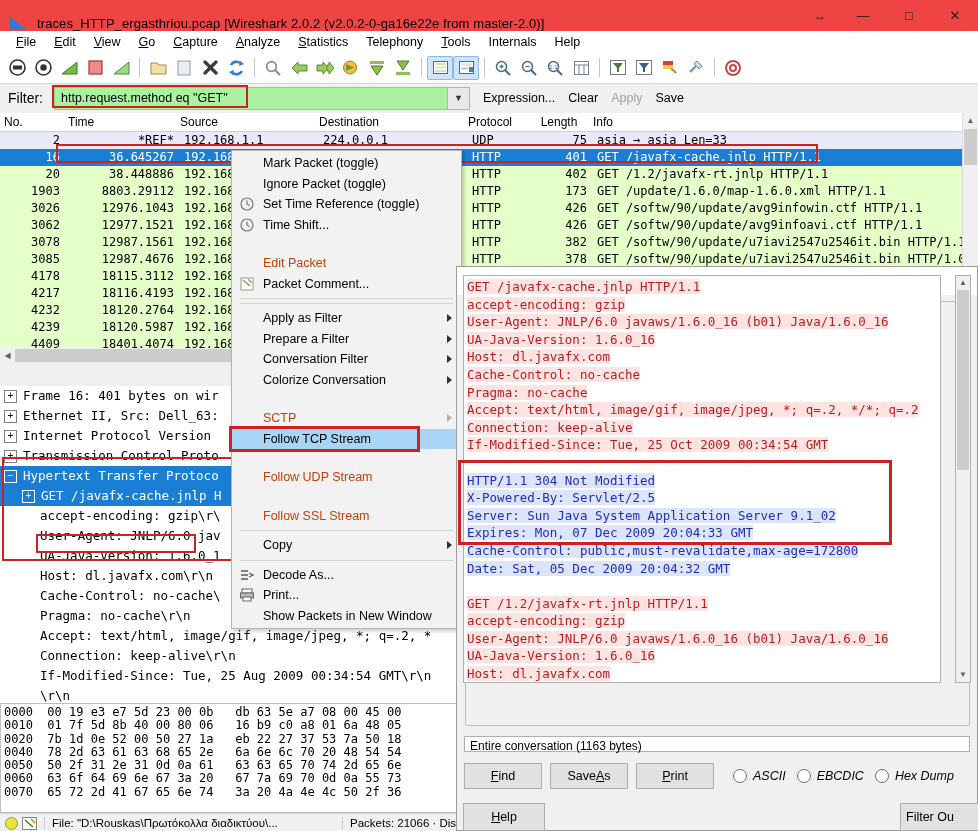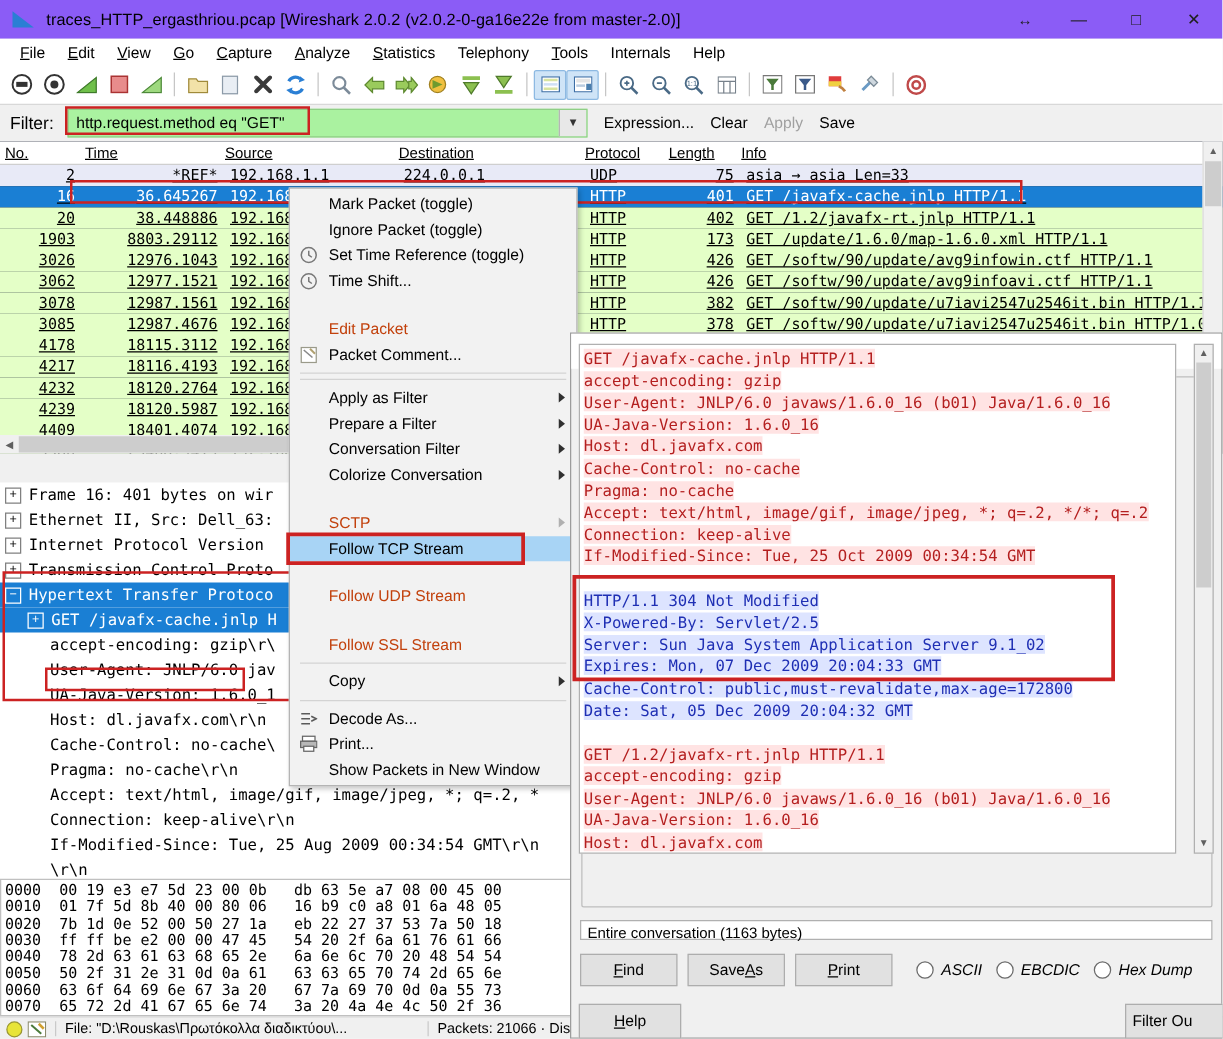--- a/index.html
+++ b/index.html
@@ -10,22 +10,22 @@
     font-size:12px;
     color:#000;
     overflow:hidden;
     position:relative;
   }
   .app{position:absolute;inset:0;background:#f0f0f0;}
 
   
   .titlebar{
     position:absolute;left:0;top:0;width:978px;height:31px;
-    background:#8b5cf6;
-    display:flex;align-items:center;
+    background:#ef4444;
+    display:flex;align-items:flex-end;
   }
   .title-icon{
     width:18px;height:14px;margin-left:10px;margin-right:9px;
     position:relative;
   }
   .title-icon .fin{
     position:absolute;left:0;top:0;width:0;height:0;
     border-left:17px solid #2a7fd4;
     border-top:13px solid transparent;
   }
@@ -75,33 +75,33 @@
     position:absolute;right:0;top:0;width:21px;height:21px;
     background:#e8e8e8;border-left:1px solid #b5b5b5;
     display:flex;align-items:center;justify-content:center;font-size:9px;color:#333;
   }
   .fbtn{font-size:12.5px;margin-left:13px;}
   .fbtn.dis{color:#a0a0a0;}
 
   
   .packetlist{
     position:absolute;left:0;top:113px;width:978px;height:250px;
-    background:#0f172a;overflow:hidden;text-decoration:underline;
+    background:#84cc16;overflow:hidden;
   }
   .plist-head{
     display:flex;height:18px;background:#ffffff;border-bottom:1px solid #cfcfcf;
     font-size:12px;
   }
   .plist-head div{padding-left:4px;line-height:18px;}
   .c-no{width:60px;text-align:left;}
   .c-time{width:108px;}
   .c-src{width:135px;}
   .c-dst{width:145px;}
   .c-proto{width:63px;}
-  .c-len{width:48px;text-align:left;padding-right:6px;}
+  .c-len{width:48px;text-align:center;padding-right:6px;}
   .c-info{flex:1;}
   .prow{
     display:flex;height:17px;font-family:"DejaVu Sans Mono", monospace;font-size:12px;
     line-height:17px;
   }
   .prow > div{padding-left:4px;overflow:hidden;white-space:nowrap;}
   .prow.udp{background:#e8eaf7;}
   .prow.http{background:#e4ffc7;}
   .prow.sel{background:#1a7fd4;color:#fff;}
   .prow .c-no{text-align:right;padding-right:6px;width:56px;}
@@ -639,21 +639,20 @@
       </div>
     <div class="det-redbox"></div>
     <div class="host-redbox"></div>
   </div>
 
   <div class="hexpane">
     <div id="hex-lines">
         <div class="hexline">0000  00 19 e3 e7 5d 23 00 0b   db 63 5e a7 08 00 45 00</div>
         <div class="hexline">0010  01 7f 5d 8b 40 00 80 06   16 b9 c0 a8 01 6a 48 05</div>
         <div class="hexline">0020  7b 1d 0e 52 00 50 27 1a   eb 22 27 37 53 7a 50 18</div>
-        <div class="hexline">0030  ff ff be e2 00 00 47 45   54 20 2f 6a 61 76 61 66</div>
         <div class="hexline">0040  78 2d 63 61 63 68 65 2e   6a 6e 6c 70 20 48 54 54</div>
         <div class="hexline">0050  50 2f 31 2e 31 0d 0a 61   63 63 65 70 74 2d 65 6e</div>
         <div class="hexline">0060  63 6f 64 69 6e 67 3a 20   67 7a 69 70 0d 0a 55 73</div>
         <div class="hexline">0070  65 72 2d 41 67 65 6e 74   3a 20 4a 4e 4c 50 2f 36</div>
       </div>
   </div>
 
   <div class="statusbar">
     <div class="sb-dot"></div>
     <div class="sb-ico">

